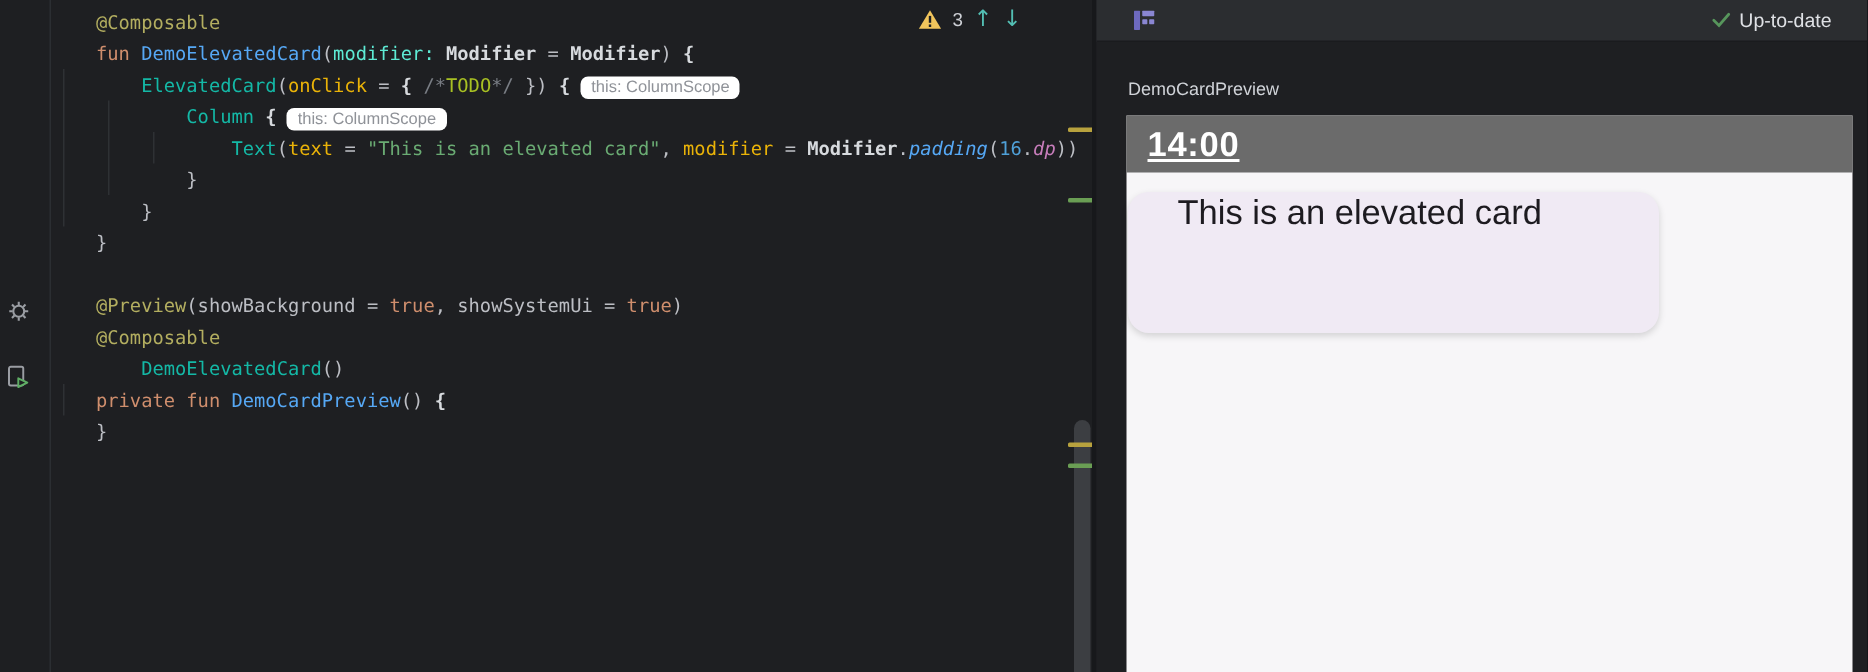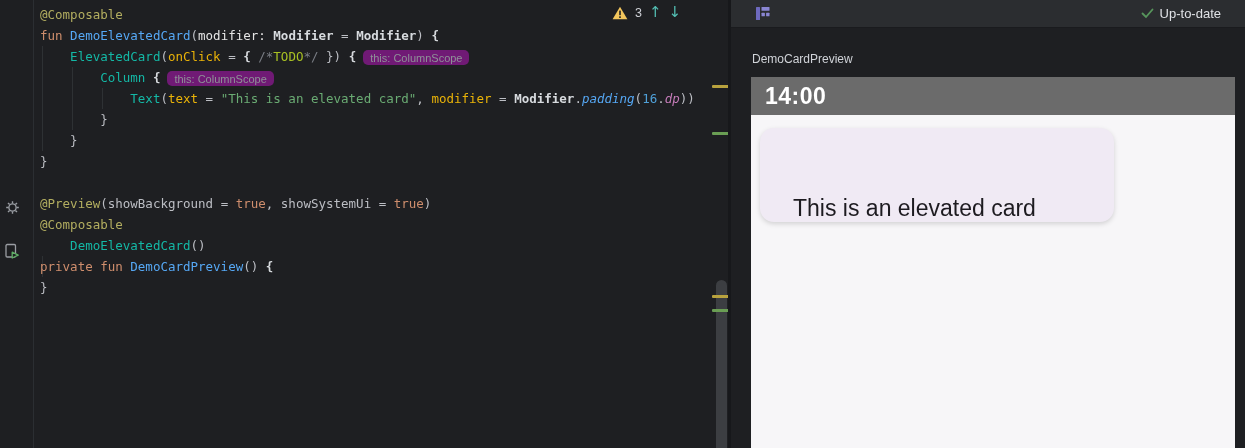--- a/index.html
+++ b/index.html
@@ -6,37 +6,37 @@
   #stage{position:relative;width:1245px;height:448px;background:#1E1F22;overflow:hidden;
          font-family:"Liberation Sans","DejaVu Sans",sans-serif;}
 
   
   .editor{position:absolute;left:0;top:0;width:731px;height:448px;background:#1E1F22;}
   .gutter-sep{position:absolute;left:33px;top:0;bottom:0;width:1px;background:#2B2E32;}
   .gutter-icon{position:absolute;left:5px;width:16px;height:16px;cursor:pointer;}
   .code{position:absolute;left:40px;top:4px;
         font-family:"DejaVu Sans Mono","Liberation Mono",monospace;
         font-size:12.5px;}
-  .code-line{height:21px;line-height:21px;white-space:pre;}
+  .code-line{height:21px;line-height:21px;white-space:pre;margin-left:24px;}
   .tok-ann{color:#B3AE60}
   .tok-kw{color:#CF8E6D}
   .tok-fn{color:#56A8F5}
   .tok-call{color:#14b8a6}
   .tok-arg{color:#eab308}
   .tok-str{color:#6AAB73}
   .tok-num{color:#4FA0D8}
   .tok-prop{color:#C77DBB;font-style:italic}
   .tok-ext{color:#56A8F5;font-style:italic}
   .tok-cmt{color:#7A7E85}
   .tok-todo{color:#A8C023;}
   .tok-txt{color:#BCBEC4}
-  .tok-dim{color:#e5e5e5}
+  .tok-dim{color:#5eead4}
   .tok-bold{color:#D7DADE;font-weight:bold}
   .tok-brace{color:#D7DADE;font-weight:bold}
-  .tok-hint{background:#701a75;color:#8F9298;border-radius:5px;padding:1.5px 7px;
+  .tok-hint{background:#ffffff;color:#8F9298;border-radius:5px;padding:1.5px 7px;
             font-family:"Liberation Sans","DejaVu Sans",sans-serif;font-size:11px;
             margin-left:7px;}
   .indent-guide{position:absolute;width:1px;background:#2E3134;}
 
   
   .inspections{position:absolute;top:5px;left:612px;display:flex;align-items:center;gap:7px;}
   .warn-count{color:#CED0D6;font-size:12.5px;}
   .nav-arrow{color:#53BEB3;font-size:15px;line-height:15px;cursor:pointer;
              font-family:"DejaVu Sans",sans-serif;}
 
@@ -52,24 +52,24 @@
                  border-bottom:1px solid #1A1B1E;display:flex;align-items:center;
                  padding:0 24px 0 25px;box-sizing:border-box;}
   .toolbar-spacer{flex:1;}
   .build-status{display:flex;align-items:center;gap:6px;cursor:pointer;}
   .build-status-label{color:#DFE1E5;font-size:13px;}
   .preview-name{position:absolute;left:21px;top:52px;color:#D0D3D8;font-size:12px;}
 
   .device{position:absolute;left:20px;top:77px;width:484px;height:371px;background:#F7F6F8;}
   .statusbar{height:38px;background:#6B6B6B;display:flex;align-items:center;
              padding-left:14px;box-sizing:border-box;}
-  .statusbar-time{color:#FFFFFF;font-size:23px;font-weight:bold;letter-spacing:0.5px;}
-  .card{position:absolute;left:9px;top:51px;width:354px;height:94px;background:#F0EAF4;
+  .statusbar-time{color:#FFFFFF;font-size:23px;font-weight:bold;letter-spacing:0.5px;text-decoration:underline;}
+  .card{position:absolute;left:1px;top:51px;width:354px;height:94px;background:#F0EAF4;
         border-radius:14px;box-shadow:0 2px 5px rgba(0,0,0,0.15);
-        display:flex;align-items:flex-end;padding-left:33px;box-sizing:border-box;}
+        display:flex;align-items:flex-start;padding-left:33px;box-sizing:border-box;}
   .card-text{color:#1D1B20;font-size:23px;}
 </style>
 </head>
 <body>
 
 <div id="stage">
 
   <div class="editor">
     <div class="gutter-sep"></div>
 

